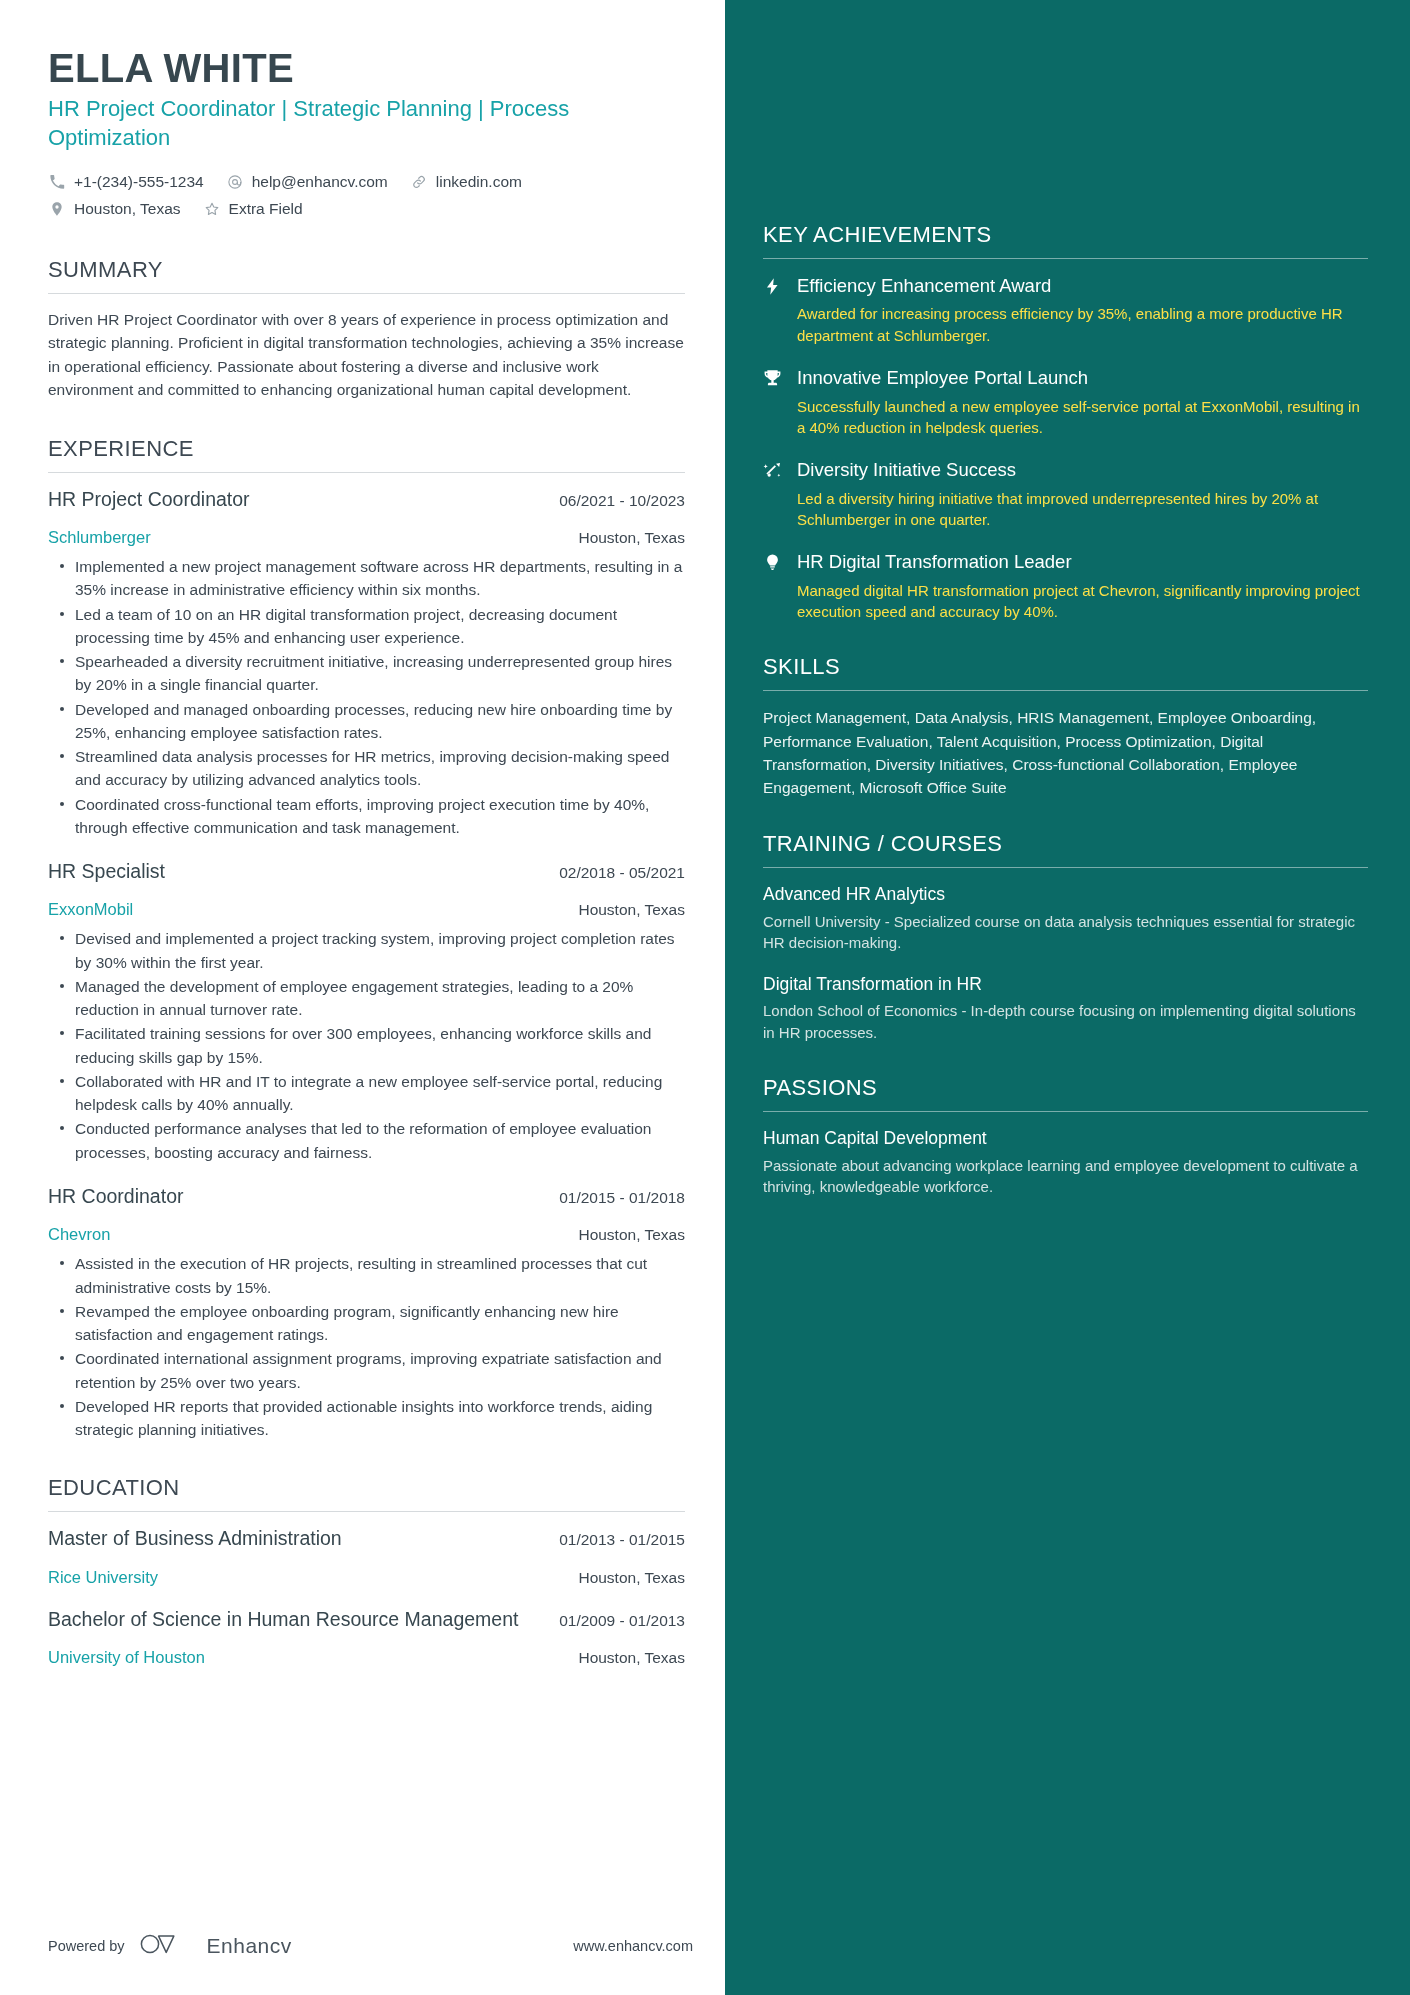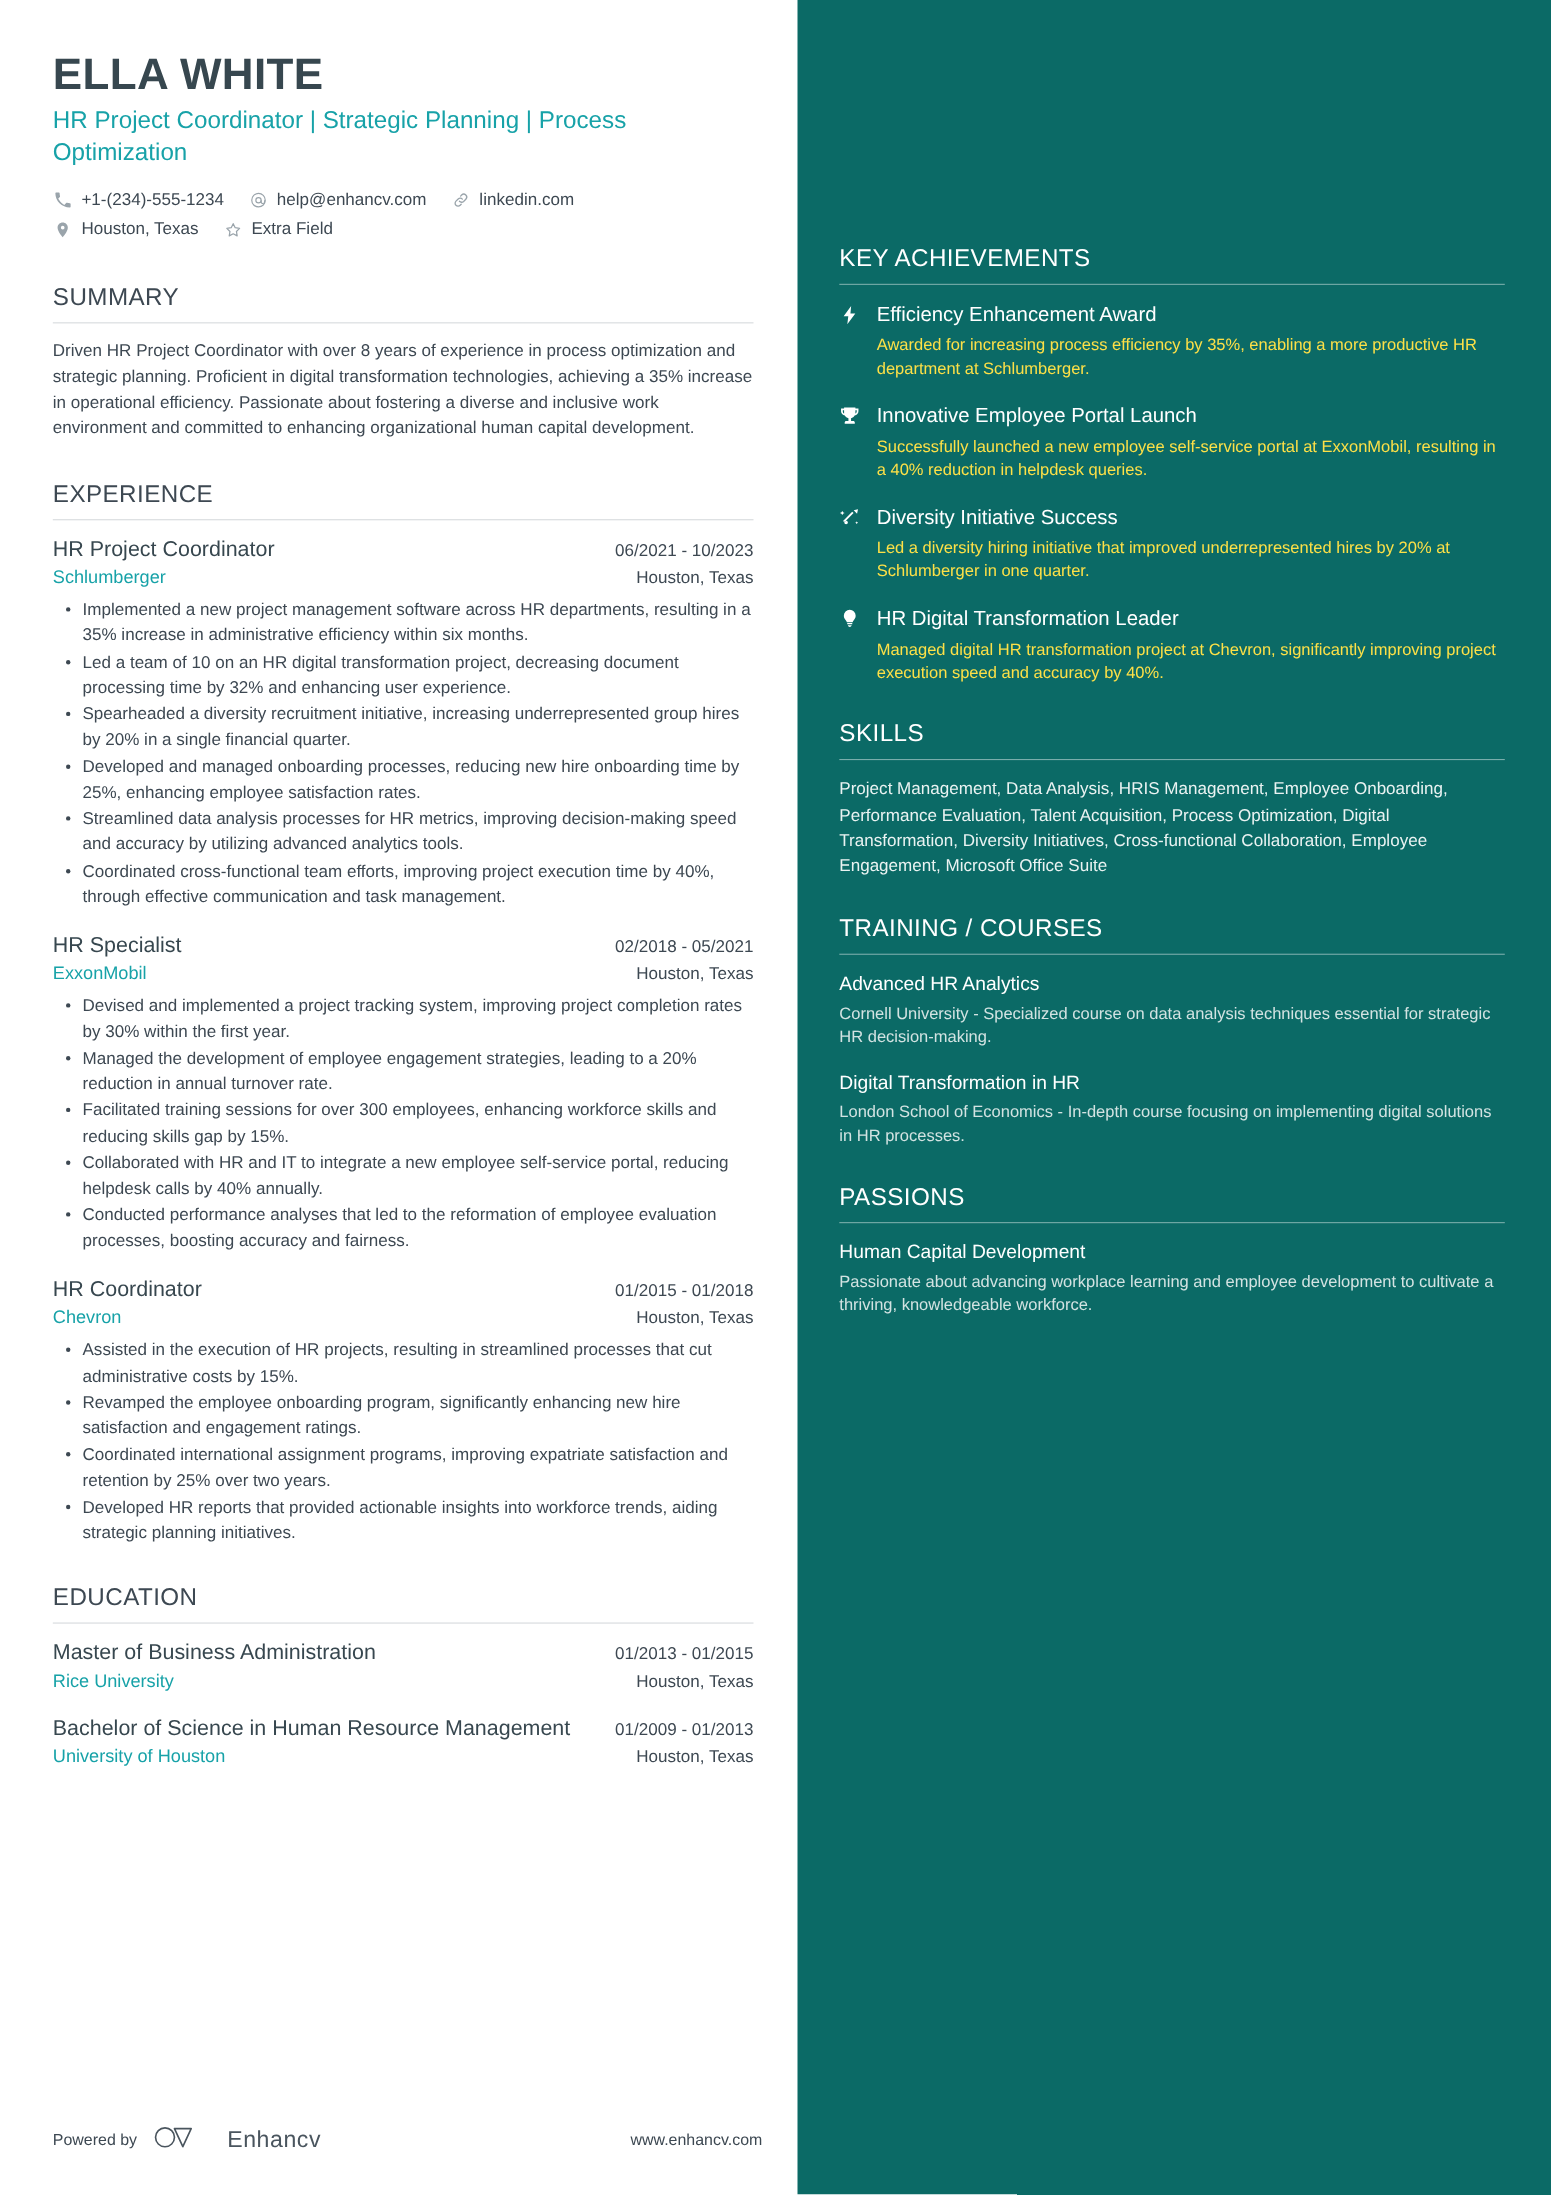--- a/index.html
+++ b/index.html
@@ -102,21 +102,21 @@
     line-height: 1.3;
     flex: 1 1 auto;
   }
   .entry-date {
     font-size: 15.5px;
     color: #3d4852;
     white-space: nowrap;
     flex: none;
     text-align: center;
   }
-  .entry-row.sub { margin-top: 4px; }
+  .entry-row.sub { margin-top: 16px; }
   .entry-org {
     font-size: 16.5px;
     color: #17a2a8;
     flex: 1 1 auto;
   }
   .entry-loc {
     font-size: 15.5px;
     color: #3d4852;
     white-space: nowrap;
     flex: none;
@@ -330,21 +330,21 @@
     <div class="entry-row">
       <div class="entry-title">HR Project Coordinator</div>
       <div class="entry-date">06/2021 - 10/2023</div>
     </div>
     <div class="entry-row sub">
       <div class="entry-org">Schlumberger</div>
       <div class="entry-loc">Houston, Texas</div>
     </div>
     <ul class="bullets">
       <li>Implemented a new project management software across HR departments, resulting in a 35% increase in administrative efficiency within six months.</li>
-              <li>Led a team of 10 on an HR digital transformation project, decreasing document processing time by 32% and enhancing user experience.</li>
+              <li>Led a team of 10 on an HR digital transformation project, decreasing document processing time by 45% and enhancing user experience.</li>
               <li>Spearheaded a diversity recruitment initiative, increasing underrepresented group hires by 20% in a single financial quarter.</li>
               <li>Developed and managed onboarding processes, reducing new hire onboarding time by 25%, enhancing employee satisfaction rates.</li>
               <li>Streamlined data analysis processes for HR metrics, improving decision-making speed and accuracy by utilizing advanced analytics tools.</li>
               <li>Coordinated cross-functional team efforts, improving project execution time by 40%, through effective communication and task management.</li>
     </ul>
   </div>
   <div class="entry">
     <div class="entry-row">
       <div class="entry-title">HR Specialist</div>
       <div class="entry-date">02/2018 - 05/2021</div>

